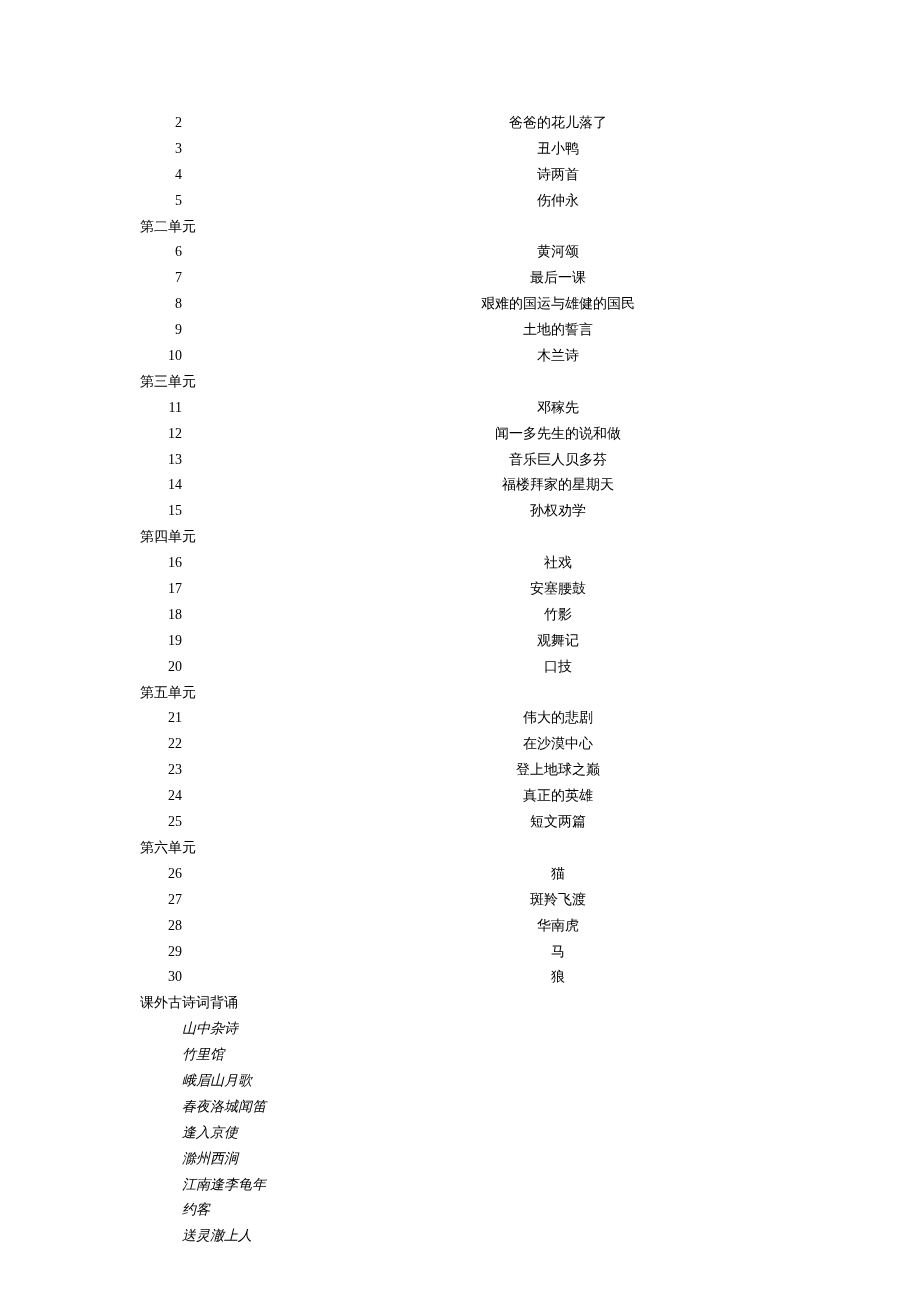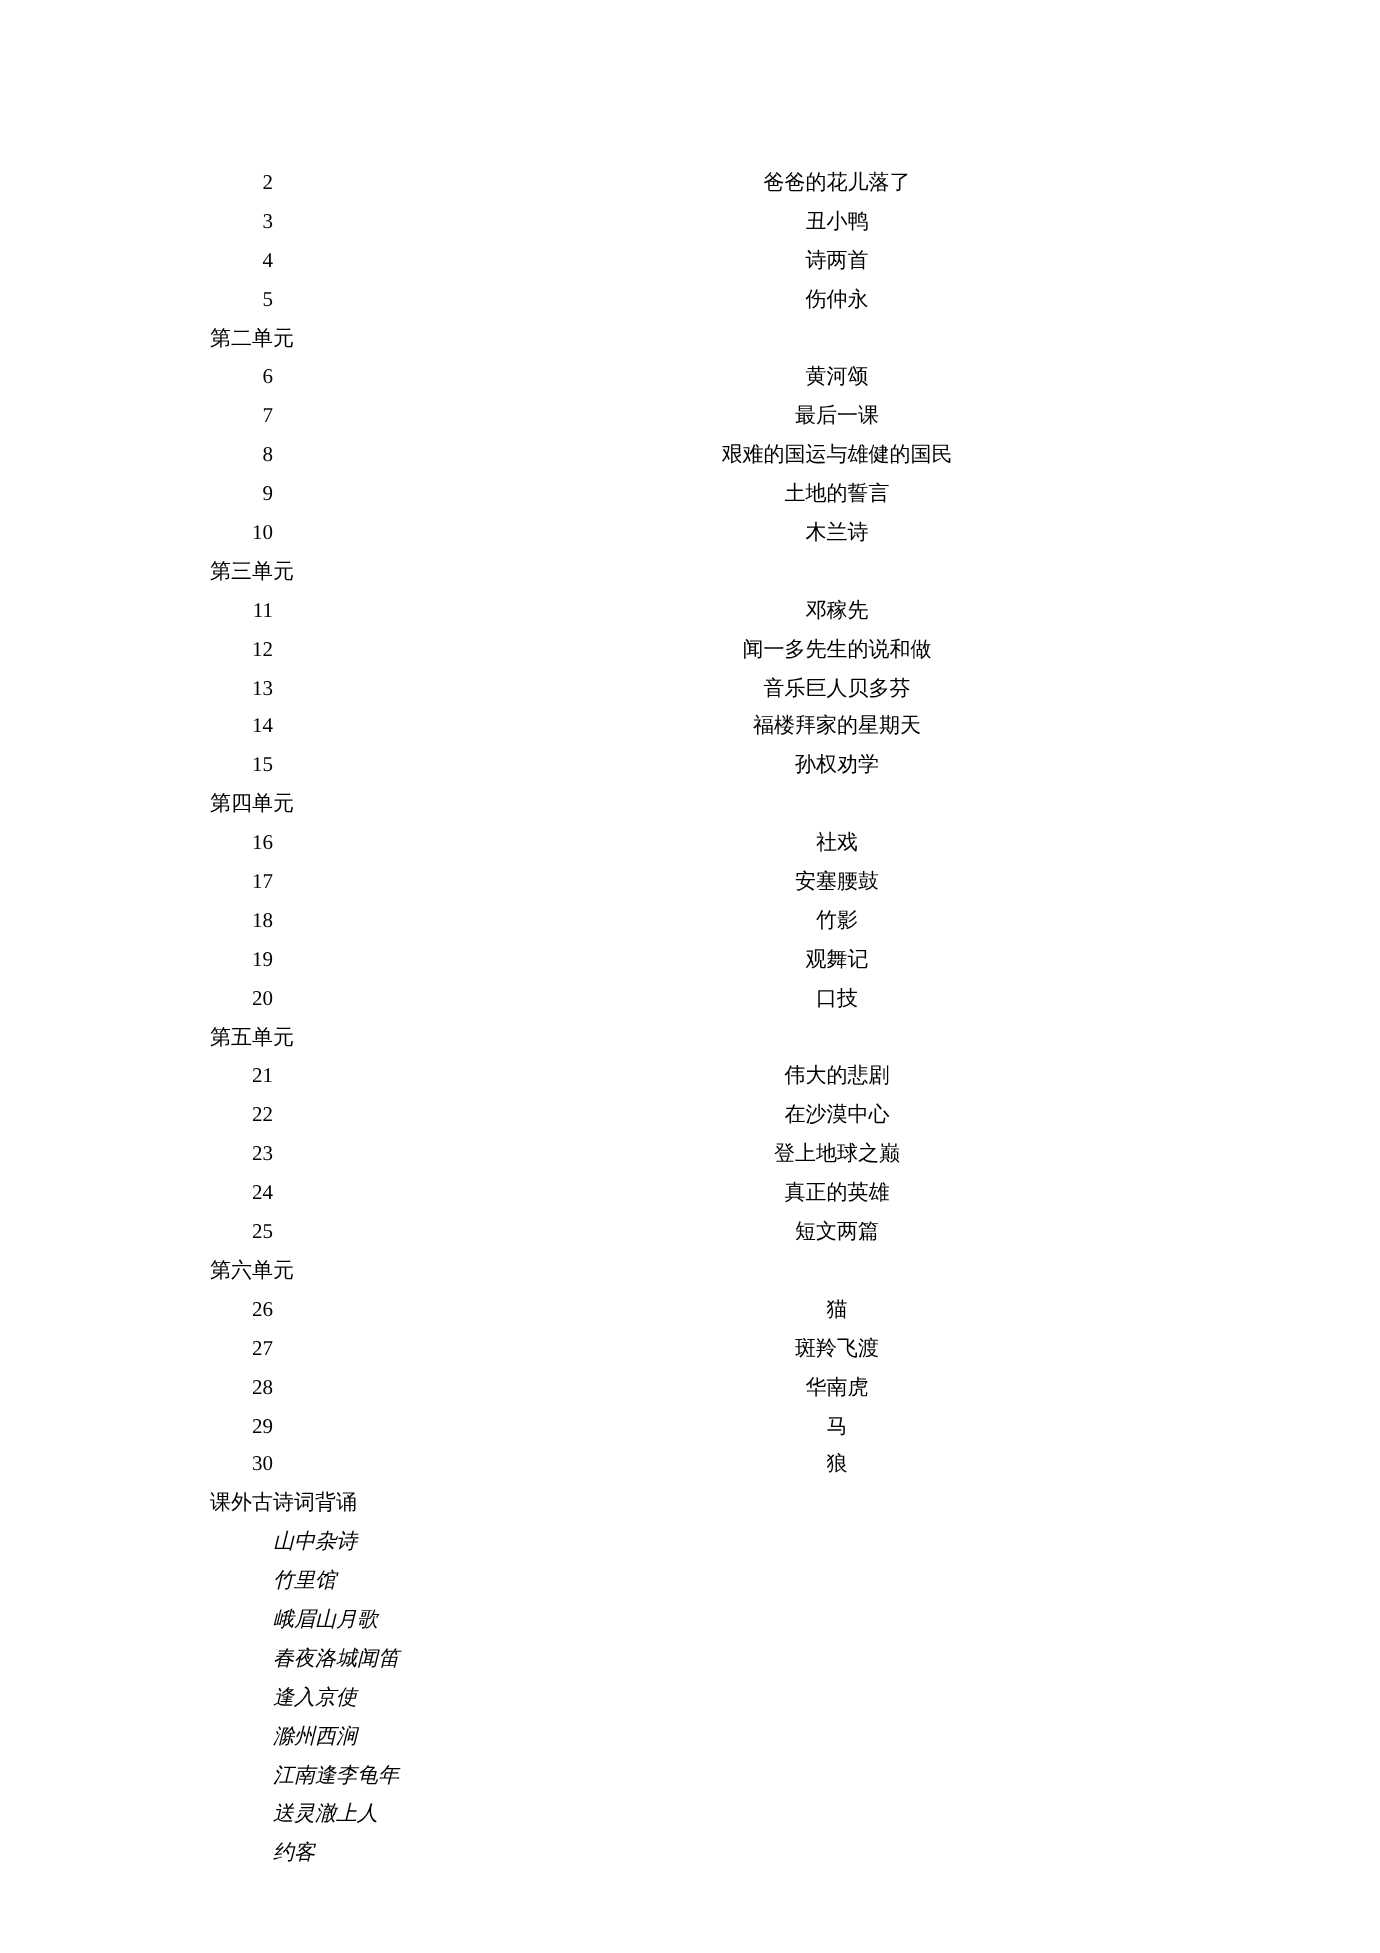--- a/index.html
+++ b/index.html
@@ -170,16 +170,16 @@
   </div>
 
   <div class="unit-heading">课外古诗词背诵</div>
   <div class="poem-row">山中杂诗</div>
   <div class="poem-row">竹里馆</div>
   <div class="poem-row">峨眉山月歌</div>
   <div class="poem-row">春夜洛城闻笛</div>
   <div class="poem-row">逢入京使</div>
   <div class="poem-row">滁州西涧</div>
   <div class="poem-row">江南逢李龟年</div>
+  <div class="poem-row">约客</div>
   <div class="poem-row">送灵澈上人</div>
-  <div class="poem-row">约客</div>
 
 </div>
 
 </body></html>

